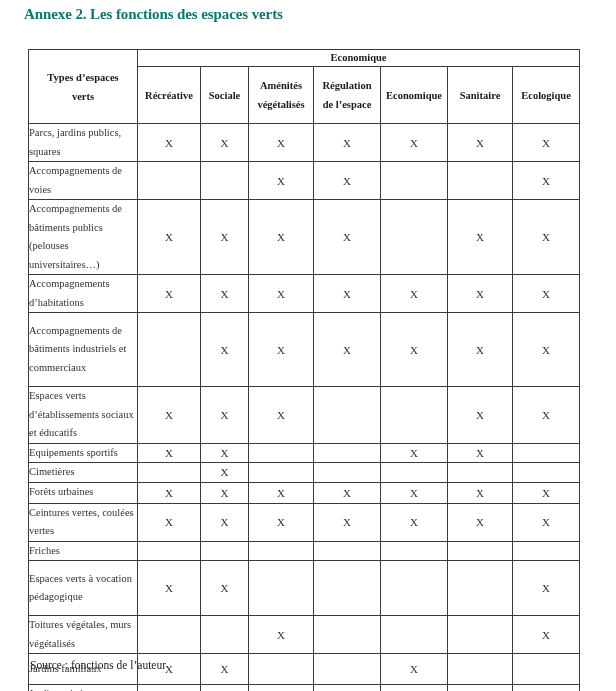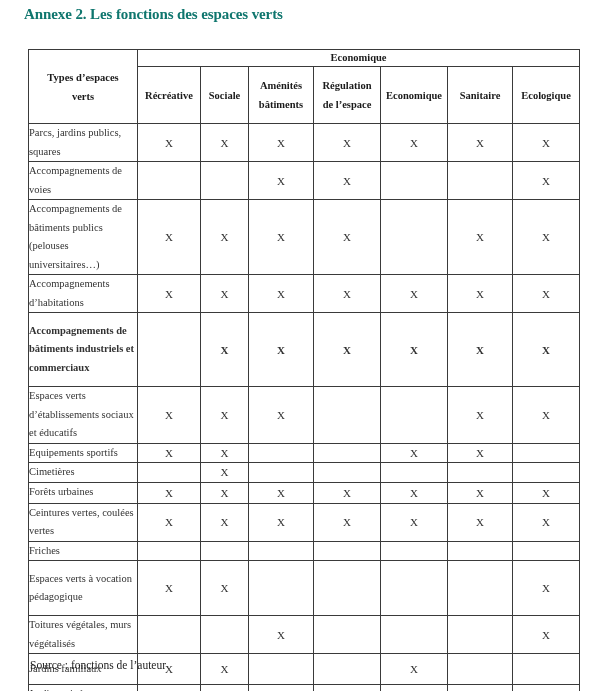--- a/index.html
+++ b/index.html
@@ -61,21 +61,21 @@
   <thead>
     <tr>
       <th rowspan="2" class="types">
         <div style="width:90px;margin:0 auto;">Types d’espaces verts</div>
       </th>
       <th colspan="7" style="height:16px;line-height:16px;">Economique</th>
     </tr>
     <tr id="col-header-row" style="height:37px;">
         <th>Récréative</th>
         <th>Sociale</th>
-        <th style="padding: 0px 6px;">Aménités bâtiments</th>
+        <th style="padding: 0px 6px;">Aménités végétalisés</th>
         <th style="padding: 9px 6px;">Régulation de l’espace</th>
         <th>Economique</th>
         <th>Sanitaire</th>
         <th>Ecologique</th>
       </tr>
   </thead>
   <tbody id="table-body">
       <tr style="height: 36px;">
         <td class="type-cell">Parcs, jardins publics, squares</td>
         <td class="mark">X</td>
@@ -109,21 +109,21 @@
       <tr style="height: 37px;">
         <td class="type-cell">Accompagnements d’habitations</td>
         <td class="mark">X</td>
         <td class="mark">X</td>
         <td class="mark">X</td>
         <td class="mark">X</td>
         <td class="mark">X</td>
         <td class="mark">X</td>
         <td class="mark">X</td>
       </tr>
-      <tr style="height: 74px; font-weight: bold;">
+      <tr style="height: 74px;">
         <td class="type-cell">Accompagnements de bâtiments industriels et commerciaux</td>
         <td class="mark"></td>
         <td class="mark">X</td>
         <td class="mark">X</td>
         <td class="mark">X</td>
         <td class="mark">X</td>
         <td class="mark">X</td>
         <td class="mark">X</td>
       </tr>
       <tr style="height: 55px;">

